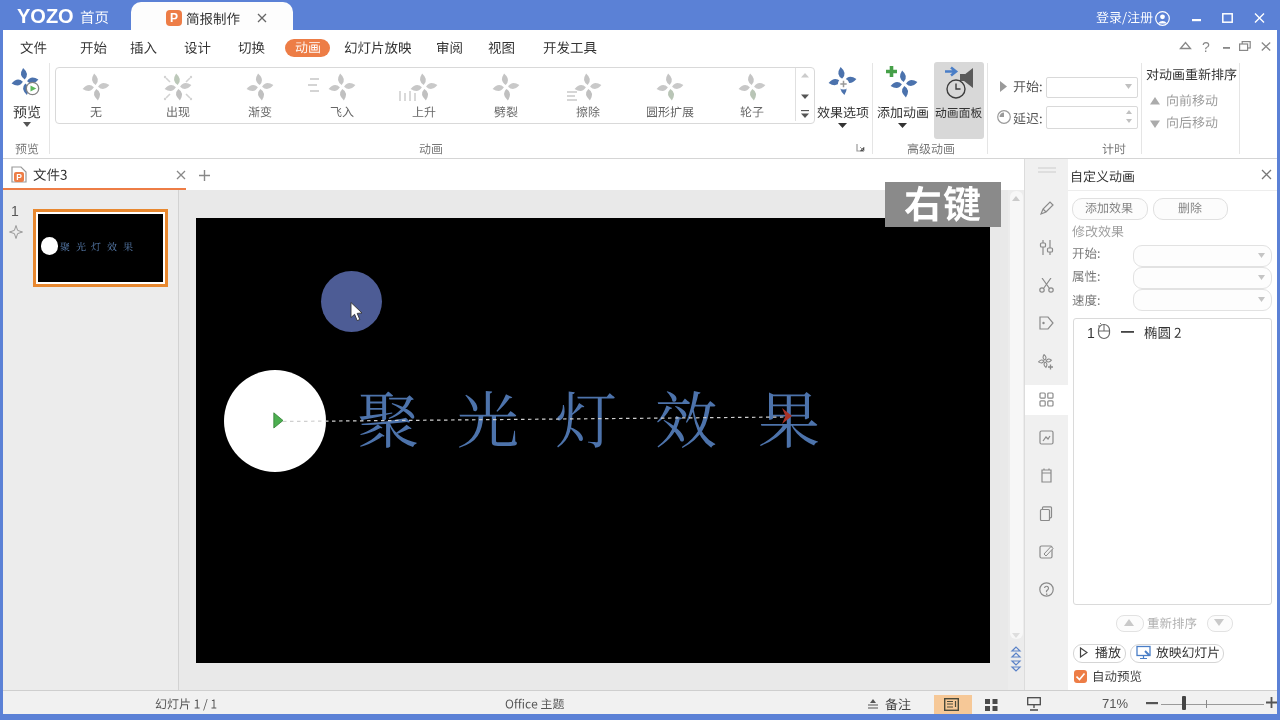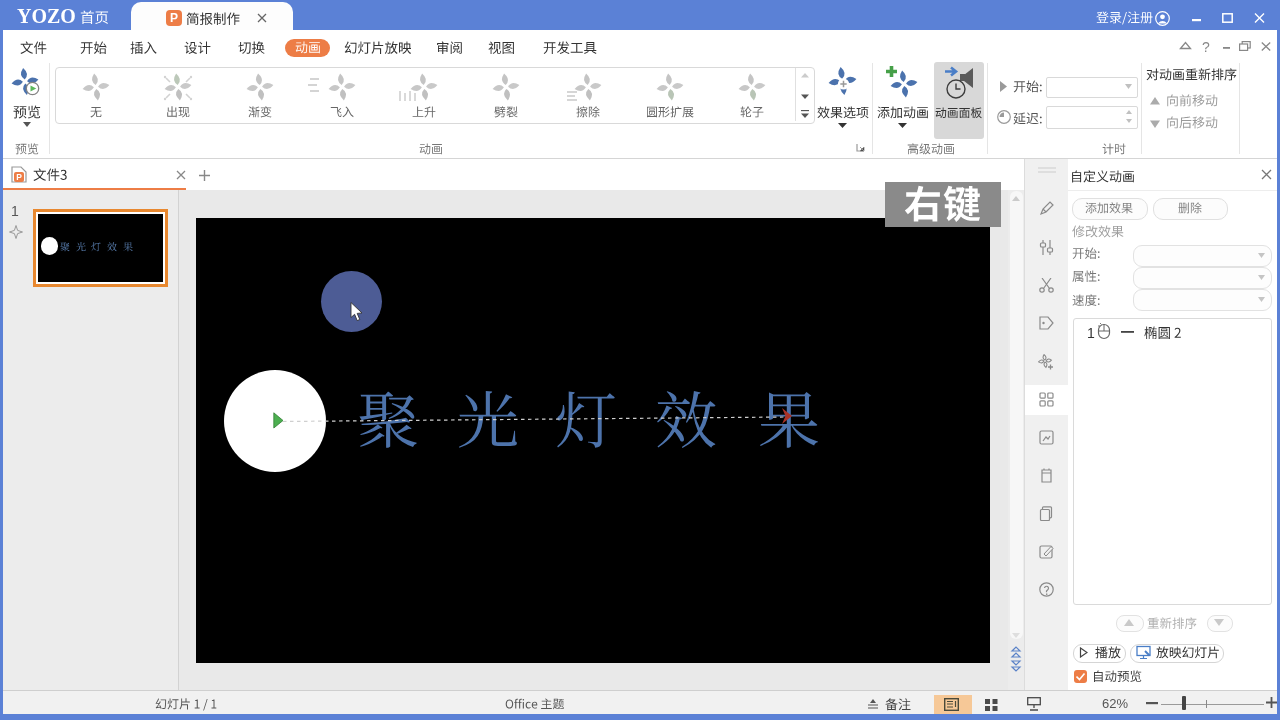--- a/index.html
+++ b/index.html
@@ -1,17 +1,17 @@
 <!DOCTYPE html>
 <html><head><meta charset="utf-8"><style>
 html,body{margin:0;padding:0;width:1280px;height:720px;overflow:hidden;background:#fff;font-family:"Liberation Sans",sans-serif;}
 .a{position:absolute;}
 </style></head><body>
 <div class="a" style="left:0px;top:0px;width:1280px;height:30px;background:#5b81d6"></div>
-<div class="a" style="left:17px;top:5px;width:62px;height:22px;color:#fff;font-family:Liberation Serif, serif;font-weight:bold;font-size:20px">YOZO</div>
+<div class="a" style="left:17px;top:5px;width:62px;height:22px;color:#fff;font-family:Liberation Sans, sans-serif;font-weight:bold;font-size:20px">YOZO</div>
 <svg class="a" style="left:80.0px;top:9.2px" width="30" height="17" viewBox="0 -13.8 30 17">
     <path d="M3.3 -5.4H11.3V-4.5H3.3ZM3.3 -3H11.3V-2.2H3.3ZM3.3 -0.6H11.3V0.3H3.3ZM0.8 -10.2H13.8V-9.2H0.8ZM2.4 -7.8H12.1V1.2H10.9V-6.8H3.5V1.2H2.4ZM6.7 -9.7 8 -9.6Q7.8 -8.9 7.6 -8.3Q7.4 -7.6 7.2 -7.2L6.1 -7.3Q6.2 -7.7 6.4 -8.1Q6.5 -8.5 6.6 -8.9Q6.7 -9.3 6.7 -9.7ZM10.2 -12.2 11.4 -11.9Q11 -11.3 10.5 -10.7Q10.1 -10.2 9.7 -9.7L8.8 -10Q9 -10.4 9.3 -10.7Q9.5 -11.1 9.8 -11.5Q10 -11.9 10.2 -12.2ZM3.3 -11.8 4.3 -12.2Q4.7 -11.8 5.1 -11.4Q5.4 -10.9 5.6 -10.5L4.6 -10Q4.5 -10.4 4.1 -10.9Q3.7 -11.4 3.3 -11.8Z M15.6 -11.4H28.1V-10.4H15.6ZM21.2 -10.9 22.4 -10.7Q22.1 -10 21.8 -9.3Q21.5 -8.7 21.2 -8.2L20.2 -8.4Q20.4 -8.7 20.6 -9.2Q20.7 -9.6 20.9 -10Q21.1 -10.5 21.2 -10.9ZM21.2 -6.7H22.3V-4.1Q22.3 -3.5 22.2 -2.9Q22.1 -2.3 21.7 -1.7Q21.3 -1.2 20.6 -0.6Q19.9 -0.1 18.7 0.3Q17.6 0.8 15.9 1.2Q15.8 1 15.7 0.9Q15.6 0.7 15.5 0.6Q15.4 0.4 15.2 0.3Q16.8 -0 17.9 -0.4Q19 -0.8 19.7 -1.3Q20.3 -1.7 20.7 -2.2Q21 -2.7 21.1 -3.1Q21.2 -3.6 21.2 -4.1ZM22.4 -1.6 23 -2.3Q23.7 -2.1 24.4 -1.7Q25 -1.4 25.7 -1Q26.4 -0.7 27 -0.3Q27.6 0 28 0.3L27.3 1.2Q26.9 0.9 26.4 0.5Q25.8 0.2 25.1 -0.2Q24.4 -0.6 23.7 -0.9Q23 -1.3 22.4 -1.6ZM17 -8.6H26.7V-1.9H25.5V-7.6H18.1V-1.9H17Z" fill="#fff"></path>
   </svg>
 <div class="a" style="left:131px;top:2px;width:162px;height:28px;background:#fdfdfd;border-radius:10px 10px 0 0"></div>
 <div class="a" style="left:166px;top:10px;width:16px;height:16px;background:#ed7d46;border-radius:4px"></div>
 <div class="a" style="left:166px;top:10px;width:16px;height:16px;color:#fff;font-weight:bold;font-size:12px;text-align:center;line-height:16px">P</div>
 <svg class="a" style="left:186.0px;top:10.7px" width="55" height="16" viewBox="0 -12.8 55 16">
     <path d="M2.6 -10.2H6.7V-9.3H2.6ZM7.7 -10.1H12.6V-9.3H7.7ZM2.8 -11.4 3.8 -11.1Q3.5 -10.4 3.1 -9.8Q2.8 -9.1 2.4 -8.5Q1.9 -8 1.5 -7.5Q1.4 -7.6 1.2 -7.7Q1.1 -7.8 0.9 -7.9Q0.8 -8 0.7 -8.1Q1.3 -8.7 1.9 -9.5Q2.5 -10.4 2.8 -11.4ZM8 -11.4 9 -11.1Q8.7 -10.2 8.2 -9.3Q7.7 -8.4 7.2 -7.8Q7.1 -7.9 6.9 -8Q6.8 -8.1 6.6 -8.2Q6.5 -8.3 6.3 -8.3Q6.9 -8.9 7.4 -9.7Q7.8 -10.5 8 -11.4ZM3.6 -9.5 4.4 -9.8Q4.7 -9.4 5 -8.9Q5.2 -8.4 5.4 -8L4.5 -7.6Q4.3 -8 4.1 -8.6Q3.8 -9.1 3.6 -9.5ZM9.1 -9.5 9.9 -9.9Q10.3 -9.4 10.6 -8.9Q10.9 -8.4 11.1 -8L10.2 -7.6Q10.1 -8 9.8 -8.5Q9.4 -9.1 9.1 -9.5ZM4.7 -3.3H8.8V-2.6H4.7ZM1.4 -6.1H2.4V1.1H1.4ZM4.7 -7.3H11.6V-6.3H4.7ZM2.1 -7.3 2.8 -7.8Q3.2 -7.4 3.7 -7Q4.1 -6.5 4.3 -6.1L3.6 -5.6Q3.3 -5.9 2.9 -6.4Q2.5 -6.9 2.1 -7.3ZM11.1 -7.3H12.1V-0.1Q12.1 0.3 12 0.5Q11.9 0.7 11.5 0.9Q11.2 1 10.7 1Q10.2 1 9.4 1Q9.4 0.8 9.3 0.5Q9.2 0.3 9.1 0.1Q9.5 0.1 9.8 0.1Q10.2 0.1 10.4 0.1Q10.7 0.1 10.8 0.1Q11 0.1 11 0.1Q11.1 0 11.1 -0.1ZM5.2 -4.4V-1.3H8.4V-4.4ZM4.3 -5.2H9.3V-0.6H4.3Z M19.9 -6.3H25.3V-5.3H19.9ZM21.4 -5.8Q21.9 -4.5 22.6 -3.3Q23.4 -2.1 24.4 -1.2Q25.3 -0.3 26.5 0.2Q26.4 0.3 26.3 0.4Q26.1 0.6 26 0.7Q25.9 0.9 25.8 1Q24.6 0.4 23.6 -0.5Q22.6 -1.5 21.8 -2.8Q21.1 -4.1 20.6 -5.5ZM25 -6.3H25.2L25.4 -6.3L26 -6.1Q25.7 -4.5 25 -3.2Q24.4 -1.8 23.3 -0.7Q22.3 0.4 21 1.1Q20.9 0.9 20.7 0.7Q20.5 0.5 20.3 0.4Q21.2 -0.1 22 -0.8Q22.8 -1.5 23.4 -2.3Q24 -3.2 24.4 -4.1Q24.8 -5.1 25 -6ZM24.6 -10.9H25.6Q25.6 -10.9 25.6 -10.7Q25.6 -10.6 25.6 -10.4Q25.5 -9 25.4 -8.4Q25.3 -7.7 25.1 -7.5Q24.9 -7.3 24.7 -7.2Q24.4 -7.1 24.1 -7.1Q23.8 -7.1 23.2 -7.1Q22.6 -7.1 21.9 -7.2Q21.9 -7.3 21.8 -7.6Q21.7 -7.8 21.6 -8Q22.1 -8 22.5 -7.9Q22.9 -7.9 23.2 -7.9Q23.5 -7.9 23.7 -7.9Q23.9 -7.9 24 -7.9Q24.1 -8 24.2 -8Q24.3 -8.1 24.4 -8.4Q24.4 -8.7 24.5 -9.3Q24.5 -9.8 24.6 -10.7ZM13.9 -4.2Q14.5 -4.3 15.3 -4.5Q16.1 -4.8 16.9 -5Q17.8 -5.2 18.6 -5.5L18.7 -4.5Q17.5 -4.1 16.4 -3.8Q15.2 -3.4 14.2 -3.2ZM14.1 -8.6H18.6V-7.6H14.1ZM16.1 -11.3H17.1V-0.2Q17.1 0.3 16.9 0.5Q16.8 0.8 16.5 0.9Q16.2 1 15.7 1Q15.2 1.1 14.4 1.1Q14.4 0.9 14.3 0.6Q14.2 0.3 14.1 0.1Q14.7 0.1 15.1 0.1Q15.6 0.1 15.7 0.1Q15.9 0.1 16 0Q16.1 -0 16.1 -0.2ZM19.2 -10.9H24.9V-9.9H20.2V1.1H19.2Z M36.1 -10.1H37.1V-2.6H36.1ZM38.5 -11.2H39.5V-0.3Q39.5 0.2 39.4 0.4Q39.3 0.7 38.9 0.8Q38.6 1 38.1 1Q37.5 1 36.8 1Q36.7 0.8 36.7 0.5Q36.6 0.2 36.5 -0Q37.1 -0 37.6 -0Q38.1 -0 38.3 -0Q38.4 -0 38.5 -0.1Q38.5 -0.1 38.5 -0.3ZM30.9 -11.3H31.9V1.1H30.9ZM33.8 -4.7H34.7V-1Q34.7 -0.7 34.6 -0.5Q34.5 -0.3 34.3 -0.1Q34 -0 33.6 -0Q33.2 0 32.7 0Q32.7 -0.2 32.6 -0.4Q32.5 -0.7 32.4 -0.9Q32.8 -0.9 33.1 -0.9Q33.5 -0.9 33.6 -0.9Q33.8 -0.9 33.8 -1.1ZM28.2 -4.7H34.1V-3.8H29.1V-0H28.2ZM27.6 -7H35.2V-6.1H27.6ZM28.9 -9.4H34.6V-8.5H28.7ZM28.9 -11 29.9 -10.8Q29.6 -9.8 29.2 -8.8Q28.9 -7.8 28.5 -7.1Q28.4 -7.1 28.2 -7.2Q28 -7.3 27.9 -7.3Q27.7 -7.4 27.6 -7.5Q28 -8.1 28.4 -9.1Q28.7 -10 28.9 -11Z M47.1 -9.1H53.5V-8.1H46.6ZM48.8 -6.2H53.2V-5.2H48.8ZM48.8 -3.2H53.4V-2.2H48.8ZM48.3 -8.8H49.3V1.1H48.3ZM47.6 -11.2 48.6 -10.9Q48.2 -9.9 47.7 -8.8Q47.2 -7.8 46.6 -6.9Q46 -6 45.4 -5.3Q45.3 -5.4 45.2 -5.5Q45 -5.6 44.9 -5.8Q44.7 -5.9 44.6 -6Q45.2 -6.6 45.8 -7.4Q46.3 -8.3 46.8 -9.2Q47.3 -10.2 47.6 -11.2ZM44.3 -11.3 45.3 -11Q44.9 -9.9 44.3 -8.7Q43.7 -7.6 43 -6.6Q42.3 -5.6 41.6 -4.9Q41.5 -5 41.4 -5.2Q41.3 -5.4 41.2 -5.6Q41.1 -5.8 41 -5.9Q41.7 -6.6 42.3 -7.4Q42.9 -8.3 43.4 -9.3Q44 -10.3 44.3 -11.3ZM42.9 -7.8 43.9 -8.8 43.9 -8.8V1.1H42.9Z" fill="#333"></path>
   </svg>
 <svg class="a" style="left:257px;top:13px" width="10" height="10" viewBox="0 0 10 10">
@@ -571,21 +571,21 @@
 <svg class="a" style="left:985px;top:699px" width="13" height="12" viewBox="0 0 13 12">
     <rect x="0" y="0" width="5" height="5" fill="#4a4a4a"></rect>
     <rect x="7.5" y="0" width="5" height="5" fill="#4a4a4a"></rect>
     <rect x="0" y="7" width="5" height="5" fill="#4a4a4a"></rect>
     <rect x="7.5" y="7" width="5" height="5" fill="#4a4a4a"></rect>
   </svg>
 <svg class="a" style="left:1027px;top:697px" width="14" height="14" viewBox="0 0 14 14">
     <rect x="0.7" y="0.7" width="12.6" height="7" fill="none" stroke="#4a4a4a" stroke-width="1.3"></rect>
     <path d="M7,8 V11 M3,13 H11" fill="none" stroke="#4a4a4a" stroke-width="1.3"></path>
   </svg>
-<div class="a" style="left:1102px;top:696px;font-size:13px;color:#555">62%</div>
+<div class="a" style="left:1102px;top:696px;font-size:13px;color:#555">71%</div>
 <svg class="a" style="left:1146px;top:702px" width="12" height="4" viewBox="0 0 12 4">
     <rect width="12" height="2.2" fill="#555"></rect>
   </svg>
 <div class="a" style="left:1161px;top:703.5px;width:103px;height:1px;background:#9a9a9a"></div>
 <div class="a" style="left:1182px;top:696px;width:4px;height:14px;background:#444;border-radius:1px"></div>
 <div class="a" style="left:1206px;top:700px;width:1px;height:8px;background:#888"></div>
 <svg class="a" style="left:1266px;top:697px" width="11" height="11" viewBox="0 0 11 11">
     <path d="M5.5,0 V11 M0,5.5 H11" stroke="#555" stroke-width="1.8"></path>
   </svg>
 <div class="a" style="left:0px;top:30px;width:3px;height:684px;background:#5b81d6"></div>

